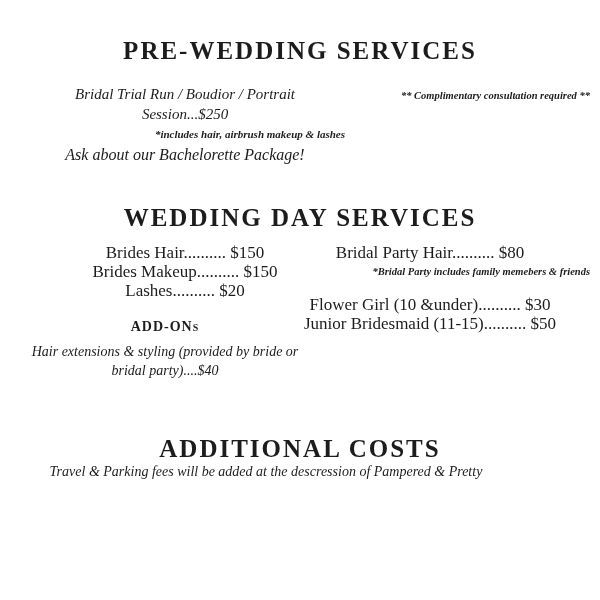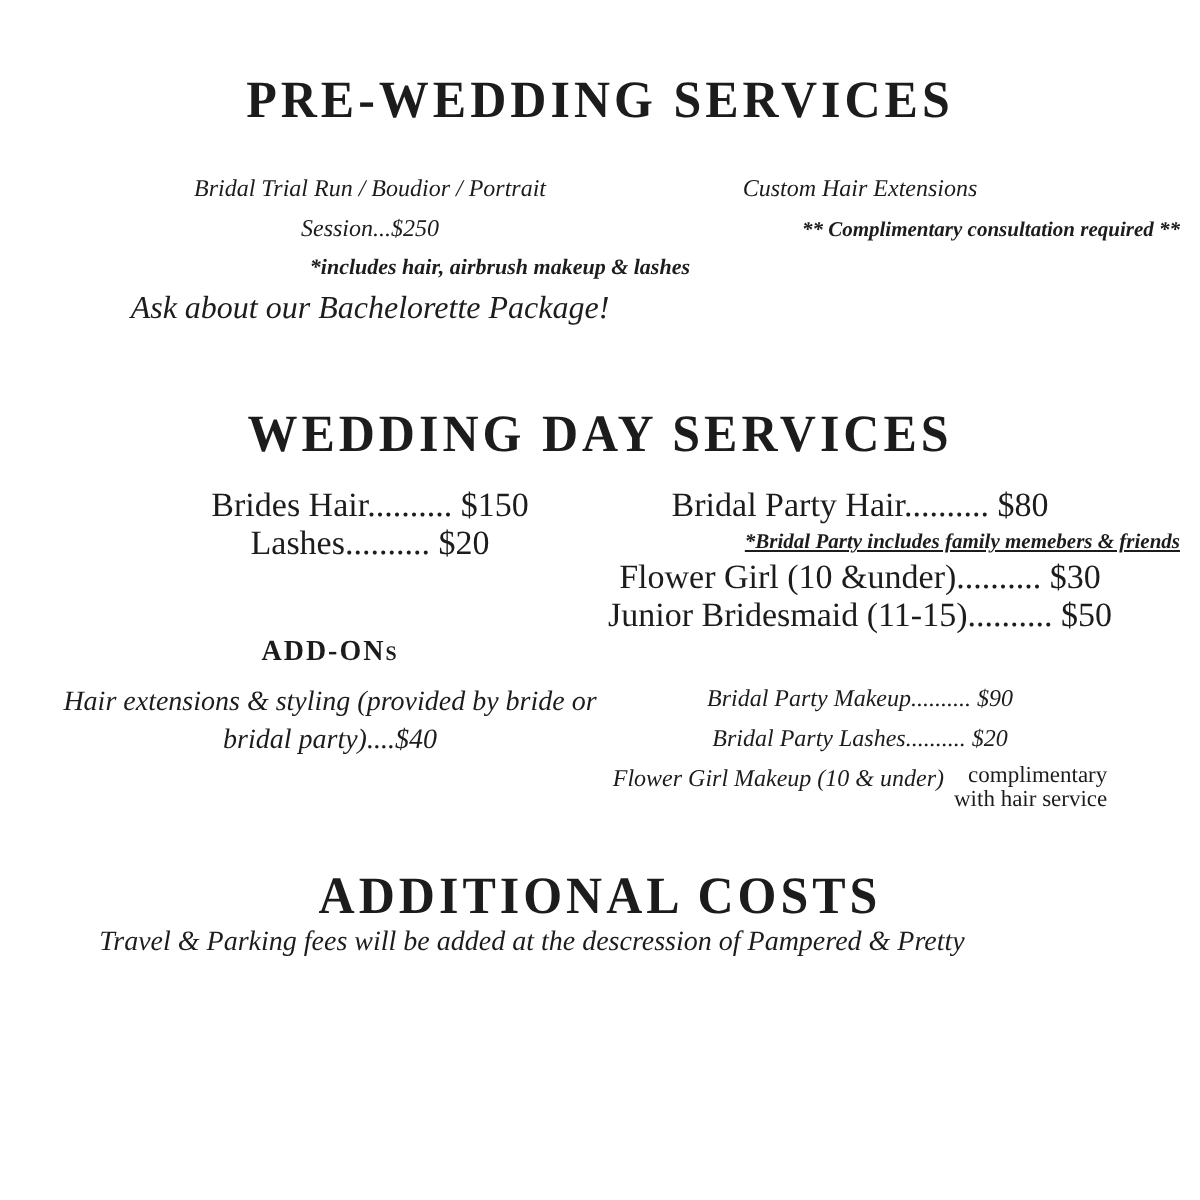--- a/index.html
+++ b/index.html
@@ -14,29 +14,29 @@
     position:absolute; left:0; width:100%; margin:0;
     text-align:center; font-weight:bold; font-size:25px;
     letter-spacing:2px; line-height:30px; transform:scaleY(1.05);
     white-space:nowrap;
   }
   .block { position:absolute; text-align:center; }
   .left-col  { left:25px;  width:320px; }
   .left-col2 { left:5px;   width:320px; }
   .right-col { left:270px; width:320px; }
   .it15 { font-size:17px; line-height:19px; white-space:nowrap; }
-  .it15b{ font-style:italic; font-size:12px; line-height:20px; white-space:nowrap; }
+  .it15b{ font-style:italic; font-size:15px; line-height:20px; white-space:nowrap; }
   .it16 { font-style:italic; font-size:16px; line-height:21px; margin-top:2px; white-space:nowrap;font-family:Liberation Serif, serif; }
   .it14 { font-style:italic; font-size:14px; line-height:19px; white-space:nowrap; }
   .note {
     font-style:italic; font-weight:bold; font-size:11px;
     line-height:15px; margin-top:3px; white-space:nowrap;text-align:right;
   }
   .note-sm { font-size:10.5px; margin-top:4px; }
-  .note-mid{ font-size:10.5px; margin-top:2px; margin-bottom:0px;text-decoration:underline; }
+  .note-mid{ font-size:10.5px; margin-top:2px; margin-bottom:16px; }
   .sub-title {
     font-weight:bold; font-size:14px; letter-spacing:1px;
     font-variant:small-caps; line-height:22px; margin-bottom:4px;
     transform:scaleY(1.04);
   }
   .price-row {
     display:flex; justify-content:center; align-items:flex-start;
     line-height:20px;
   }
   .comp {
@@ -54,55 +54,44 @@
   <h1 class="big-title" style="top:36px">PRE-WEDDING SERVICES</h1>
 
   <div class="block left-col" style="top:84px">
     <div class="it15b">Bridal Trial Run / Boudior / Portrait</div>
     <div class="it15b">Session...$250</div>
     <div class="note">*includes hair, airbrush makeup &amp; lashes</div>
     <div class="it16">Ask about our Bachelorette Package!</div>
   </div>
 
   <div class="block right-col" style="top:84px">
-    <div class="it15b">Custom Hair Extensions</div>
     <div class="note note-sm">** Complimentary consultation required **</div>
   </div>
 
   <h1 class="big-title" style="top:203px">WEDDING DAY SERVICES</h1>
 
   <div class="block left-col" style="top:243px">
     <div class="it15">Brides Hair.......... $150</div>
+    <div class="it15">Brides Makeup.......... $150</div>
     <div class="it15">Lashes.......... $20</div>
   </div>
 
   <div class="block right-col" style="top:243px">
     <div class="it15">Bridal Party Hair.......... $80</div>
     <div class="note note-mid">*Bridal Party includes family memebers &amp; friends</div>
     <div class="it15">Flower Girl (10 &amp;under).......... $30</div>
     <div class="it15">Junior Bridesmaid (11-15).......... $50</div>
   </div>
 
   <div class="block left-col2" style="top:316px">
     <div class="sub-title">ADD-ONs</div>
     <div class="it14">Hair extensions &amp; styling (provided by bride or</div>
     <div class="it14">bridal party)....$40</div>
   </div>
 
-  <div class="block right-col" style="top:339px">
-    <div class="it15b">Bridal Party Makeup.......... $90</div>
-    <div class="it15b">Bridal Party Lashes.......... $20</div>
-    <div class="price-row">
-      <span class="it15b">Flower Girl Makeup (10 &amp; under)</span>
-      <span class="comp">
-        <span>complimentary</span>
-        <span>with hair service</span>
-      </span>
-    </div>
-  </div>
 
   <h1 class="big-title" style="top:434px">ADDITIONAL COSTS</h1>
 
   <div class="block" style="top:462px; left:0; width:532px">
     <div class="it14">Travel &amp; Parking fees will be added at the descression of Pampered &amp; Pretty</div>
   </div>
 
 </div>
 
 </body></html>

